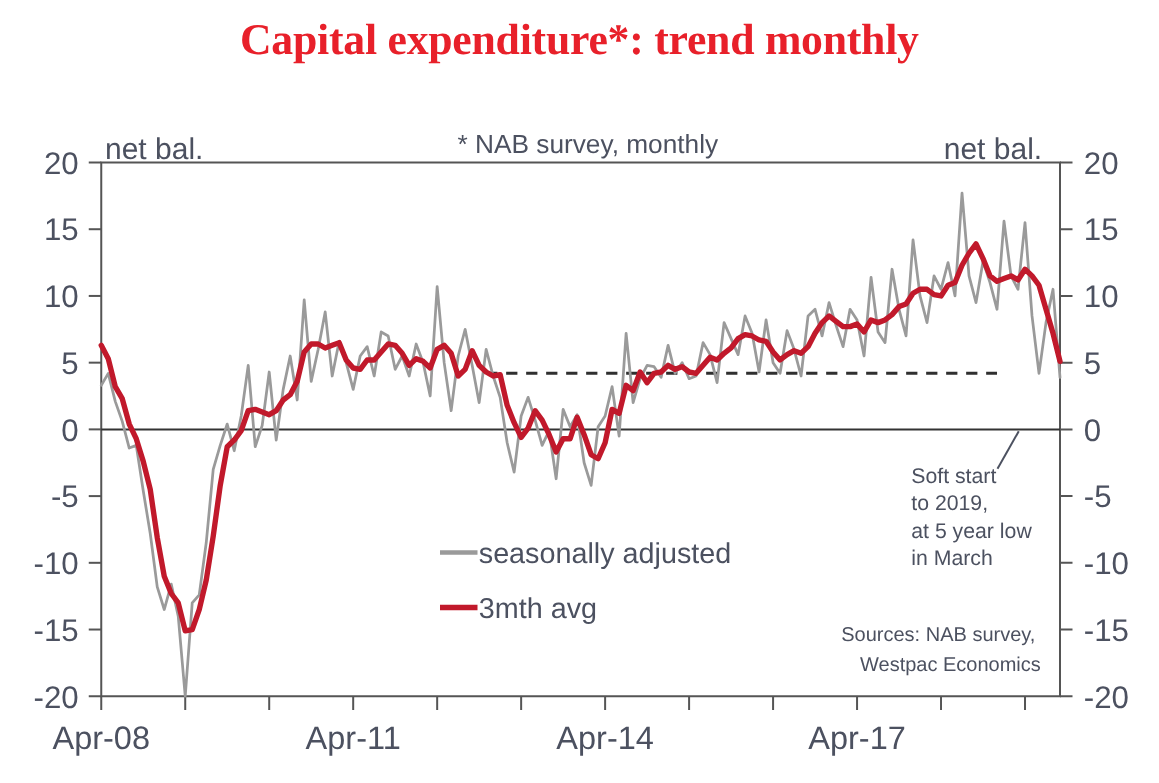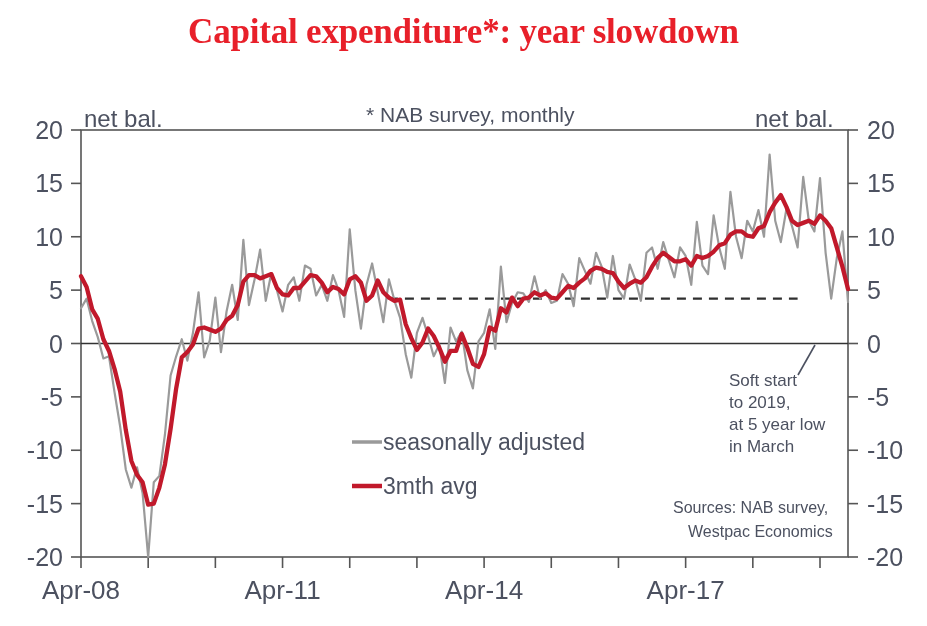--- a/index.html
+++ b/index.html
@@ -56,21 +56,21 @@
     font-family:"Liberation Sans", sans-serif;
     font-size:16px;
     fill:#4c5160;
   }
 </style>
 </head>
 <body>
 
 <div id="chart-root">
 
-  <div class="title">Capital expenditure*: year slowdown</div>
+  <div class="title">Capital expenditure*: trend monthly</div>
 
   <svg id="plot" width="927" height="626">
 
     <g>
       <rect id="frame" x="81" y="130" width="767" height="427" fill="none" stroke="#555" stroke-width="1.6"></rect>
     </g>
     <g id="yticks-left">
         <line x1="71" y1="130" x2="81" y2="130" stroke="#555" stroke-width="1.6"></line>
         <line x1="71" y1="183.375" x2="81" y2="183.375" stroke="#555" stroke-width="1.6"></line>
         <line x1="71" y1="236.75" x2="81" y2="236.75" stroke="#555" stroke-width="1.6"></line>

